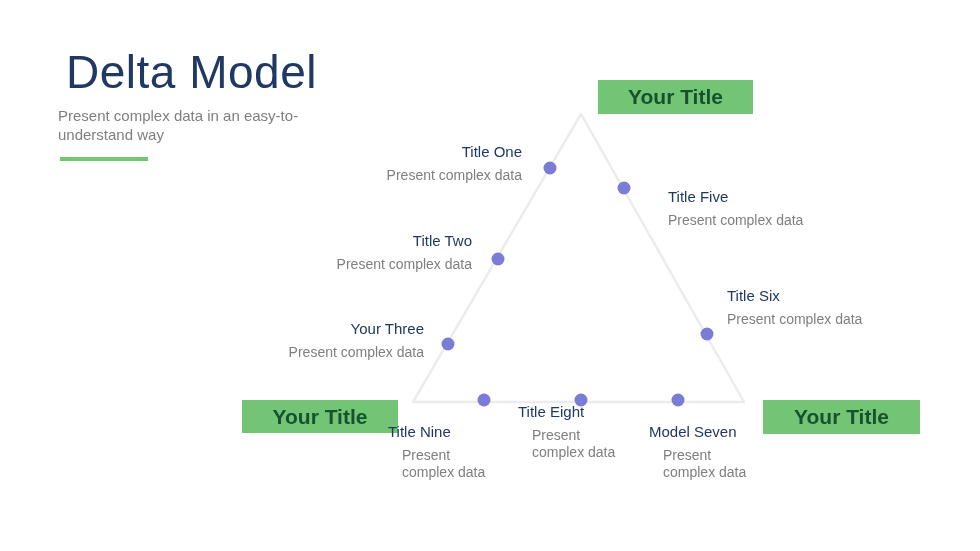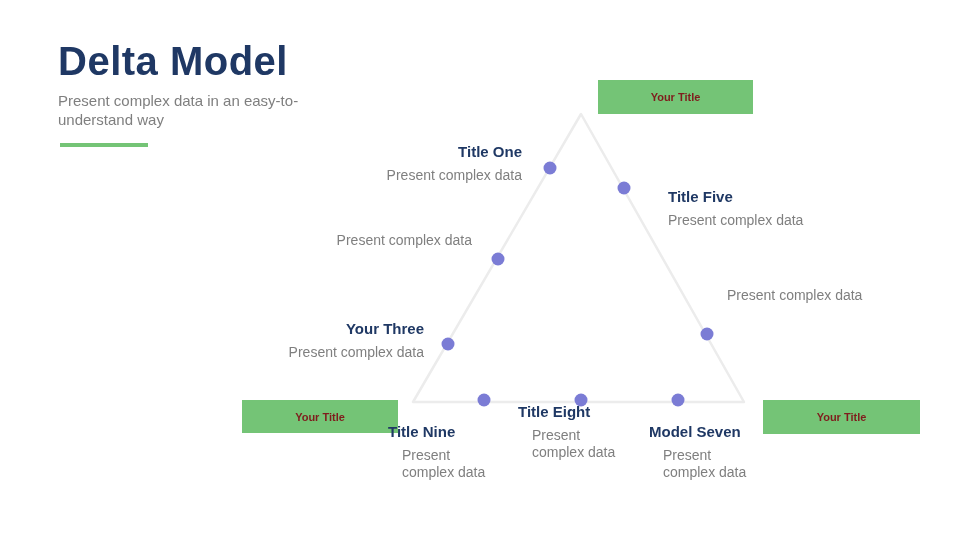--- a/index.html
+++ b/index.html
@@ -6,23 +6,23 @@
   .slide{
     position:relative;
     width:980px;height:551px;
     background:#ffffff;
     overflow:hidden;
     font-family:"Liberation Sans","DejaVu Sans",sans-serif;
   }
   
   .header{position:absolute;left:58px;top:38px;width:300px;}
   .slide-title{
-    margin:0;
-    font-size:40px;
-    font-weight:bold;
+    margin:8px;
+    font-size:46px;
+    font-weight:normal;
     letter-spacing:0.5px;
     color:var(--navy,#1F3864);
     line-height:1.15;
   }
   .slide-subtitle{
     margin:8px 0 0 0;
     font-size:15px;
     line-height:1.25;
     color:var(--gray,#7F7F7F);
     width:268px;
@@ -34,34 +34,34 @@
     background:var(--green,#74C476);
   }
   
   .triangle-svg{position:absolute;left:0;top:0;width:980px;height:551px;pointer-events:none;}
   .tri{fill:none;stroke:var(--line,#ECECEC);stroke-width:2.5;stroke-linejoin:round;}
   .dot{fill:var(--dot,#7B7CD5);}
   
   .ytbox{
     position:absolute;
     background:var(--green,#74C476);
-    color:#7f1d1d;
+    color:#14532d;
     font-weight:bold;
-    font-size:11px;
+    font-size:21px;
     display:flex;align-items:center;justify-content:center;
     text-align:center;
   }
   .ytbox.top{left:598px;top:80px;width:155px;height:34px;}
   .ytbox.bl{left:242px;top:400px;width:156px;height:33px;}
   .ytbox.br{left:763px;top:400px;width:157px;height:34px;}
   
   .item{position:absolute;}
   .item .item-title{
     font-size:15px;
-    font-weight:bold;
+    font-weight:normal;
     color:var(--navy,#1F3864);
     margin:0 0 7px 0;
     white-space:nowrap;
   }
   .item .item-desc{
     font-size:14px;
     color:var(--gray,#7F7F7F);
     line-height:1.18;
     white-space:nowrap;
   }
@@ -111,34 +111,36 @@
   <div class="ytbox br">
     <span>Your Title</span>
   </div>
 
   <div class="item align-right pos-one">
     <div class="item-title">Title One</div>
     <div class="item-desc">Present complex data</div>
   </div>
 
   <div class="item align-right pos-two">
+    <div class="item-title">Title Two</div>
     <div class="item-desc">Present complex data</div>
   </div>
 
   <div class="item align-right pos-three">
     <div class="item-title">Your Three</div>
     <div class="item-desc">Present complex data</div>
   </div>
 
   <div class="item align-left pos-five">
     <div class="item-title">Title Five</div>
     <div class="item-desc">Present complex data</div>
   </div>
 
   <div class="item align-left pos-six">
+    <div class="item-title">Title Six</div>
     <div class="item-desc">Present complex data</div>
   </div>
 
   <div class="item align-center pos-seven">
     <div class="item-title">Model Seven</div>
     <div class="item-desc">Present complex data</div>
   </div>
 
   <div class="item align-center pos-eight">
     <div class="item-title">Title Eight</div>

